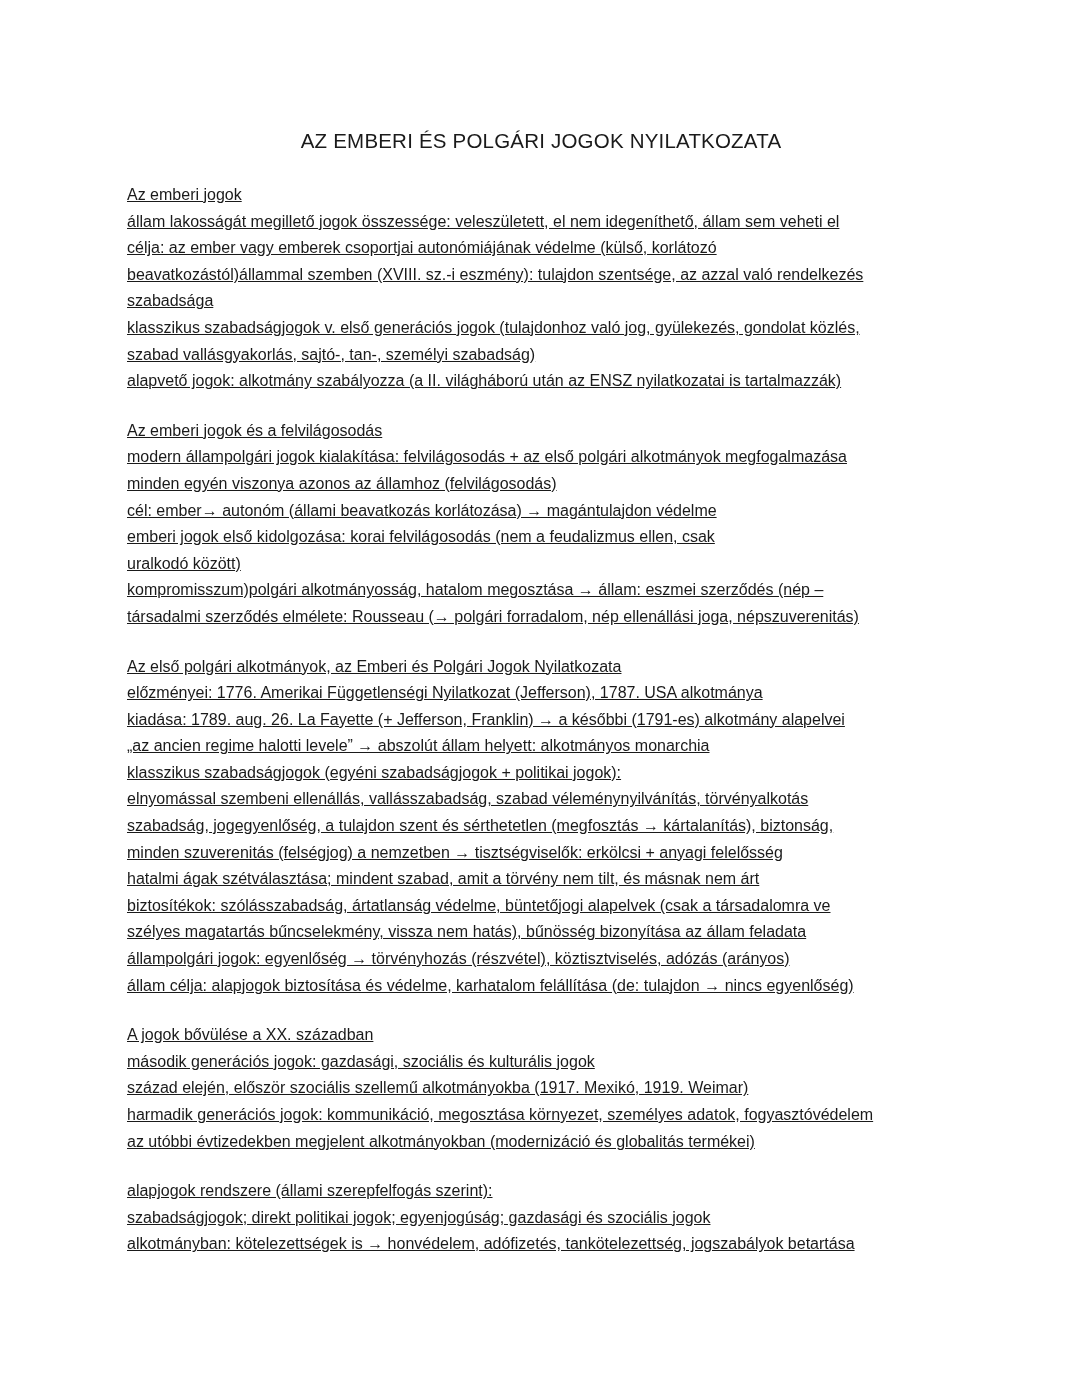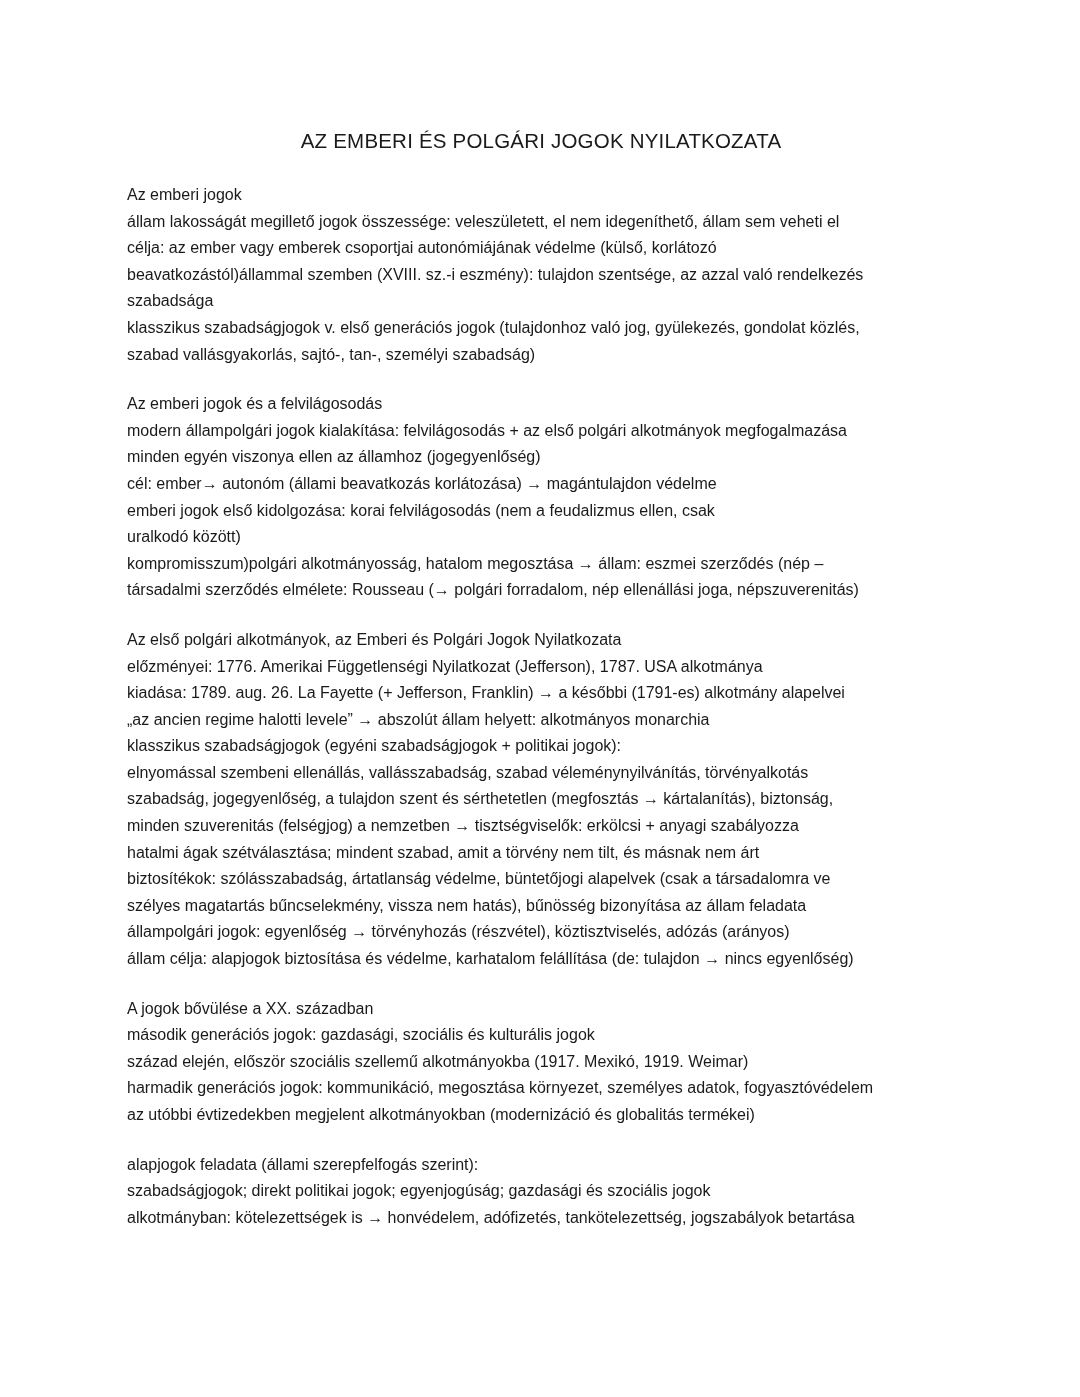--- a/index.html
+++ b/index.html
@@ -23,20 +23,21 @@
     margin: 0 0 26px 0;
     font-size: 20.5px;
     font-weight: 400;
     text-align: center;
     line-height: 30px;
     letter-spacing: 0.2px;
     color: #1a1a1a;
   }
   .section {
     margin: 0 0 23px 0;
+    text-decoration: underline;
   }
   .line {
     font-size: 16px;
     line-height: 26.6px;
     white-space: pre;
     color: #1a1a1a;
   }
 </style>
 </head>
 <body>
@@ -46,53 +47,54 @@
     <h1 class="title">AZ EMBERI ÉS POLGÁRI JOGOK NYILATKOZATA</h1>
     <div id="sections">
         <div class="section">
           <div class="line">Az emberi jogok</div>
           <div class="line">állam lakosságát megillető jogok összessége: veleszületett, el nem idegeníthető, állam sem veheti el</div>
           <div class="line">célja: az ember vagy emberek csoportjai autonómiájának védelme (külső, korlátozó</div>
           <div class="line">beavatkozástól)állammal szemben (XVIII. sz.-i eszmény): tulajdon szentsége, az azzal való rendelkezés</div>
           <div class="line">szabadsága</div>
           <div class="line">klasszikus szabadságjogok v. első generációs jogok (tulajdonhoz való jog, gyülekezés, gondolat közlés,</div>
           <div class="line">szabad vallásgyakorlás, sajtó-, tan-, személyi szabadság)</div>
+          <div class="line">alapvető jogok: alkotmány szabályozza (a II. világháború után az ENSZ nyilatkozatai is tartalmazzák)</div>
         </div>
         <div class="section">
           <div class="line">Az emberi jogok és a felvilágosodás</div>
           <div class="line">modern állampolgári jogok kialakítása: felvilágosodás + az első polgári alkotmányok megfogalmazása</div>
-          <div class="line">minden egyén viszonya ellen az államhoz (jogegyenlőség)</div>
+          <div class="line">minden egyén viszonya azonos az államhoz (felvilágosodás)</div>
           <div class="line">cél: ember→ autonóm (állami beavatkozás korlátozása) → magántulajdon védelme</div>
           <div class="line">emberi jogok első kidolgozása: korai felvilágosodás (nem a feudalizmus ellen, csak</div>
           <div class="line">uralkodó között)</div>
           <div class="line">kompromisszum)polgári alkotmányosság, hatalom megosztása → állam: eszmei szerződés (nép –</div>
           <div class="line">társadalmi szerződés elmélete: Rousseau (→ polgári forradalom, nép ellenállási joga, népszuverenitás)</div>
         </div>
         <div class="section">
           <div class="line">Az első polgári alkotmányok, az Emberi és Polgári Jogok Nyilatkozata</div>
           <div class="line">előzményei: 1776. Amerikai Függetlenségi Nyilatkozat (Jefferson), 1787. USA alkotmánya</div>
           <div class="line">kiadása: 1789. aug. 26. La Fayette (+ Jefferson, Franklin) → a későbbi (1791-es) alkotmány alapelvei</div>
           <div class="line">„az ancien regime halotti levele” → abszolút állam helyett: alkotmányos monarchia</div>
           <div class="line">klasszikus szabadságjogok (egyéni szabadságjogok + politikai jogok):</div>
           <div class="line">elnyomással szembeni ellenállás, vallásszabadság, szabad véleménynyilvánítás, törvényalkotás</div>
           <div class="line">szabadság, jogegyenlőség, a tulajdon szent és sérthetetlen (megfosztás → kártalanítás), biztonság,</div>
-          <div class="line">minden szuverenitás (felségjog) a nemzetben → tisztségviselők: erkölcsi + anyagi szabályozza</div>
+          <div class="line">minden szuverenitás (felségjog) a nemzetben → tisztségviselők: erkölcsi + anyagi felelősség</div>
           <div class="line">hatalmi ágak szétválasztása; mindent szabad, amit a törvény nem tilt, és másnak nem árt</div>
           <div class="line">biztosítékok: szólásszabadság, ártatlanság védelme, büntetőjogi alapelvek (csak a társadalomra ve</div>
           <div class="line">szélyes magatartás bűncselekmény, vissza nem hatás), bűnösség bizonyítása az állam feladata</div>
           <div class="line">állampolgári jogok: egyenlőség → törvényhozás (részvétel), köztisztviselés, adózás (arányos)</div>
           <div class="line">állam célja: alapjogok biztosítása és védelme, karhatalom felállítása (de: tulajdon → nincs egyenlőség)</div>
         </div>
         <div class="section">
           <div class="line">A jogok bővülése a XX. században</div>
           <div class="line">második generációs jogok: gazdasági, szociális és kulturális jogok</div>
           <div class="line">század elején, először szociális szellemű alkotmányokba (1917. Mexikó, 1919. Weimar)</div>
           <div class="line">harmadik generációs jogok: kommunikáció, megosztása környezet, személyes adatok, fogyasztóvédelem</div>
           <div class="line">az utóbbi évtizedekben megjelent alkotmányokban (modernizáció és globalitás termékei)</div>
         </div>
         <div class="section">
-          <div class="line">alapjogok feladata (állami szerepfelfogás szerint):</div>
+          <div class="line">alapjogok rendszere (állami szerepfelfogás szerint):</div>
           <div class="line">szabadságjogok; direkt politikai jogok; egyenjogúság; gazdasági és szociális jogok</div>
           <div class="line">alkotmányban: kötelezettségek is → honvédelem, adófizetés, tankötelezettség, jogszabályok betartása</div>
         </div>
       </div>
   </div>
 </div>
 
 </body></html>

